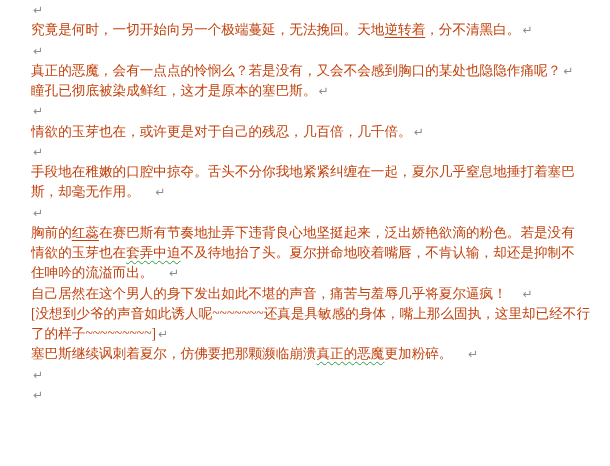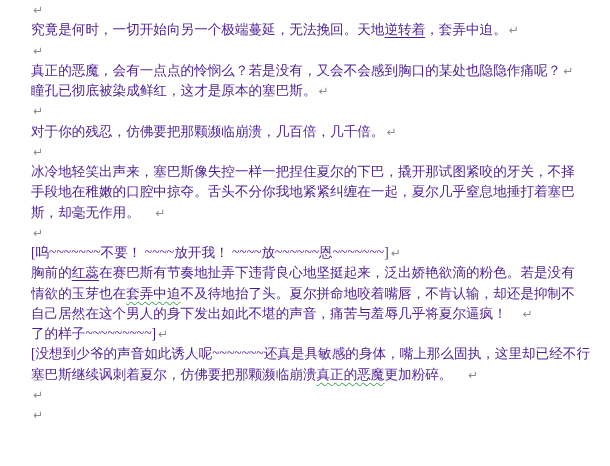--- a/index.html
+++ b/index.html
@@ -20,21 +20,21 @@
     padding-top: 0;
     font-family: "Liberation Serif", "DejaVu Serif", serif;
     font-size: 13.6px;
     color: #000000;
   }
   .line {
     height: 20.26px;
     line-height: 20.26px;
     white-space: pre;
   }
-  .run { color: #4c1d95; }
+  .run { color: #c2410c; }
   .sq-spelling {
     text-decoration-line: underline;
     text-decoration-style: wavy;
     text-decoration-color: #ff0000;
     text-decoration-thickness: 1px;
     text-underline-offset: 3px;
     text-decoration: underline;
   }
   .sq-grammar {
     text-decoration-line: underline;
@@ -49,34 +49,33 @@
     font-size: 12px;
     padding-left: 2px;
   }
 </style>
 </head>
 <body>
 
 <div class="page">
   <div class="text-area" id="text-area">
       <div class="line"><span class="pilcrow">↵</span></div>
-      <div class="line"><span class="run">究竟是何时，一切开始向另一个极端蔓延，无法挽回。天地</span><span class="run sq-spelling">逆转着</span><span class="run">，套弄中迫。</span><span class="pilcrow">↵</span></div>
+      <div class="line"><span class="run">究竟是何时，一切开始向另一个极端蔓延，无法挽回。天地</span><span class="run sq-spelling">逆转着</span><span class="run">，分不清黑白。</span><span class="pilcrow">↵</span></div>
       <div class="line"><span class="pilcrow">↵</span></div>
       <div class="line"><span class="run">真正的恶魔，会有一点点的怜悯么？若是没有，又会不会感到胸口的某处也隐隐作痛呢？</span><span class="pilcrow">↵</span></div>
       <div class="line"><span class="run">瞳孔已彻底被染成鲜红，这才是原本的塞巴斯。</span><span class="pilcrow">↵</span></div>
       <div class="line"><span class="pilcrow">↵</span></div>
-      <div class="line"><span class="run">对于你的残忍，仿佛要把那颗濒临崩溃，几百倍，几千倍。</span><span class="pilcrow">↵</span></div>
+      <div class="line"><span class="run">情欲的玉芽也在，或许更是对于自己的残忍，几百倍，几千倍。</span><span class="pilcrow">↵</span></div>
       <div class="line"><span class="pilcrow">↵</span></div>
-      <div class="line"><span class="run">冰冷地轻笑出声来，塞巴斯像失控一样一把捏住夏尔的下巴，撬开那试图紧咬的牙关，不择</span></div>
       <div class="line"><span class="run">手段地在稚嫩的口腔中掠夺。舌头不分你我地紧紧纠缠在一起，夏尔几乎窒息地捶打着塞巴</span></div>
       <div class="line"><span class="run">斯，却毫无作用。　</span><span class="pilcrow">↵</span></div>
       <div class="line"><span class="pilcrow">↵</span></div>
-      <div class="line"><span class="run">[呜~~~~~~~不要！ ~~~~放开我！ ~~~~放~~~~~~恩~~~~~~~]</span><span class="pilcrow">↵</span></div>
       <div class="line"><span class="run">胸前的</span><span class="run sq-spelling">红蕊</span><span class="run">在赛巴斯有节奏地扯弄下违背良心地坚挺起来，泛出娇艳欲滴的粉色。若是没有</span></div>
       <div class="line"><span class="run">情欲的玉芽也在</span><span class="run sq-grammar">套弄中迫</span><span class="run">不及待地抬了头。夏尔拼命地咬着嘴唇，不肯认输，却还是抑制不</span></div>
+      <div class="line"><span class="run">住呻吟的流溢而出。　</span><span class="pilcrow">↵</span></div>
       <div class="line"><span class="run">自己居然在这个男人的身下发出如此不堪的声音，痛苦与羞辱几乎将夏尔逼疯！　</span><span class="pilcrow">↵</span></div>
+      <div class="line"><span class="run">[没想到少爷的声音如此诱人呢~~~~~~~还真是具敏感的身体，嘴上那么固执，这里却已经不行</span></div>
       <div class="line"><span class="run">了的样子~~~~~~~~~]</span><span class="pilcrow">↵</span></div>
-      <div class="line"><span class="run">[没想到少爷的声音如此诱人呢~~~~~~~还真是具敏感的身体，嘴上那么固执，这里却已经不行</span></div>
       <div class="line"><span class="run">塞巴斯继续讽刺着夏尔，仿佛要把那颗濒临崩溃</span><span class="run sq-grammar">真正的恶魔</span><span class="run">更加粉碎。　</span><span class="pilcrow">↵</span></div>
       <div class="line"><span class="pilcrow">↵</span></div>
       <div class="line"><span class="pilcrow">↵</span></div>
     </div>
 </div>
 
 </body></html>

